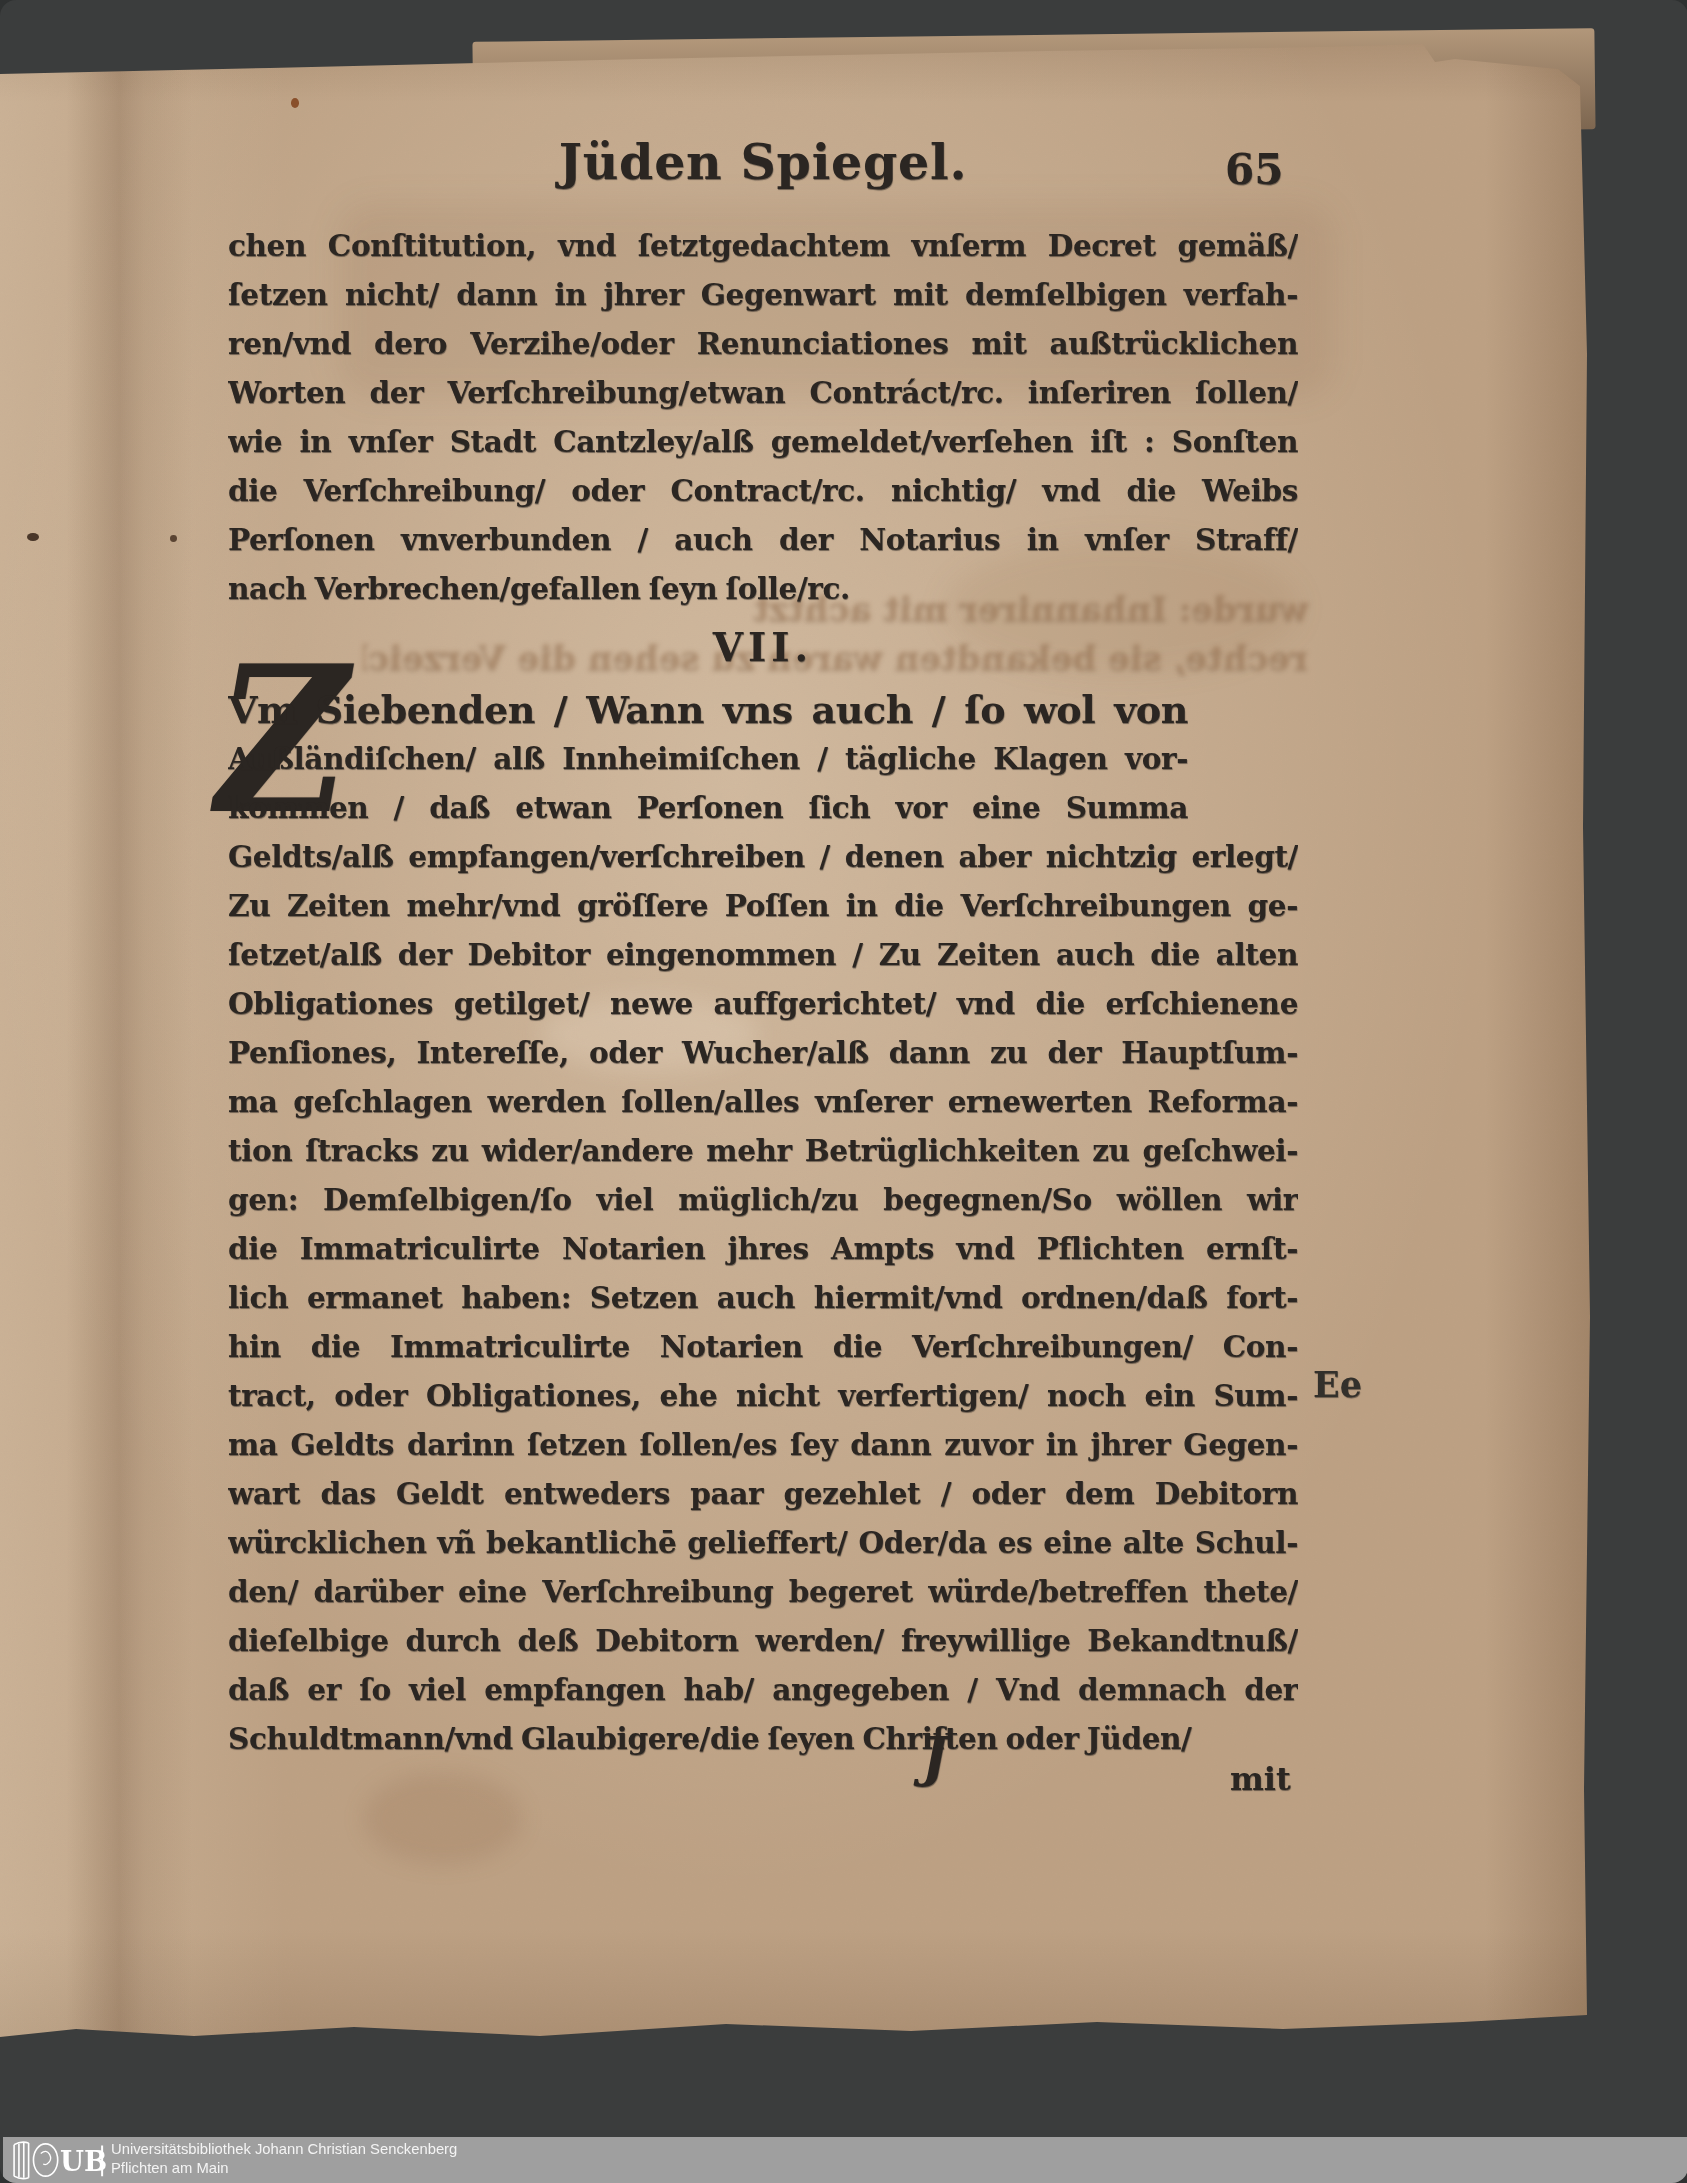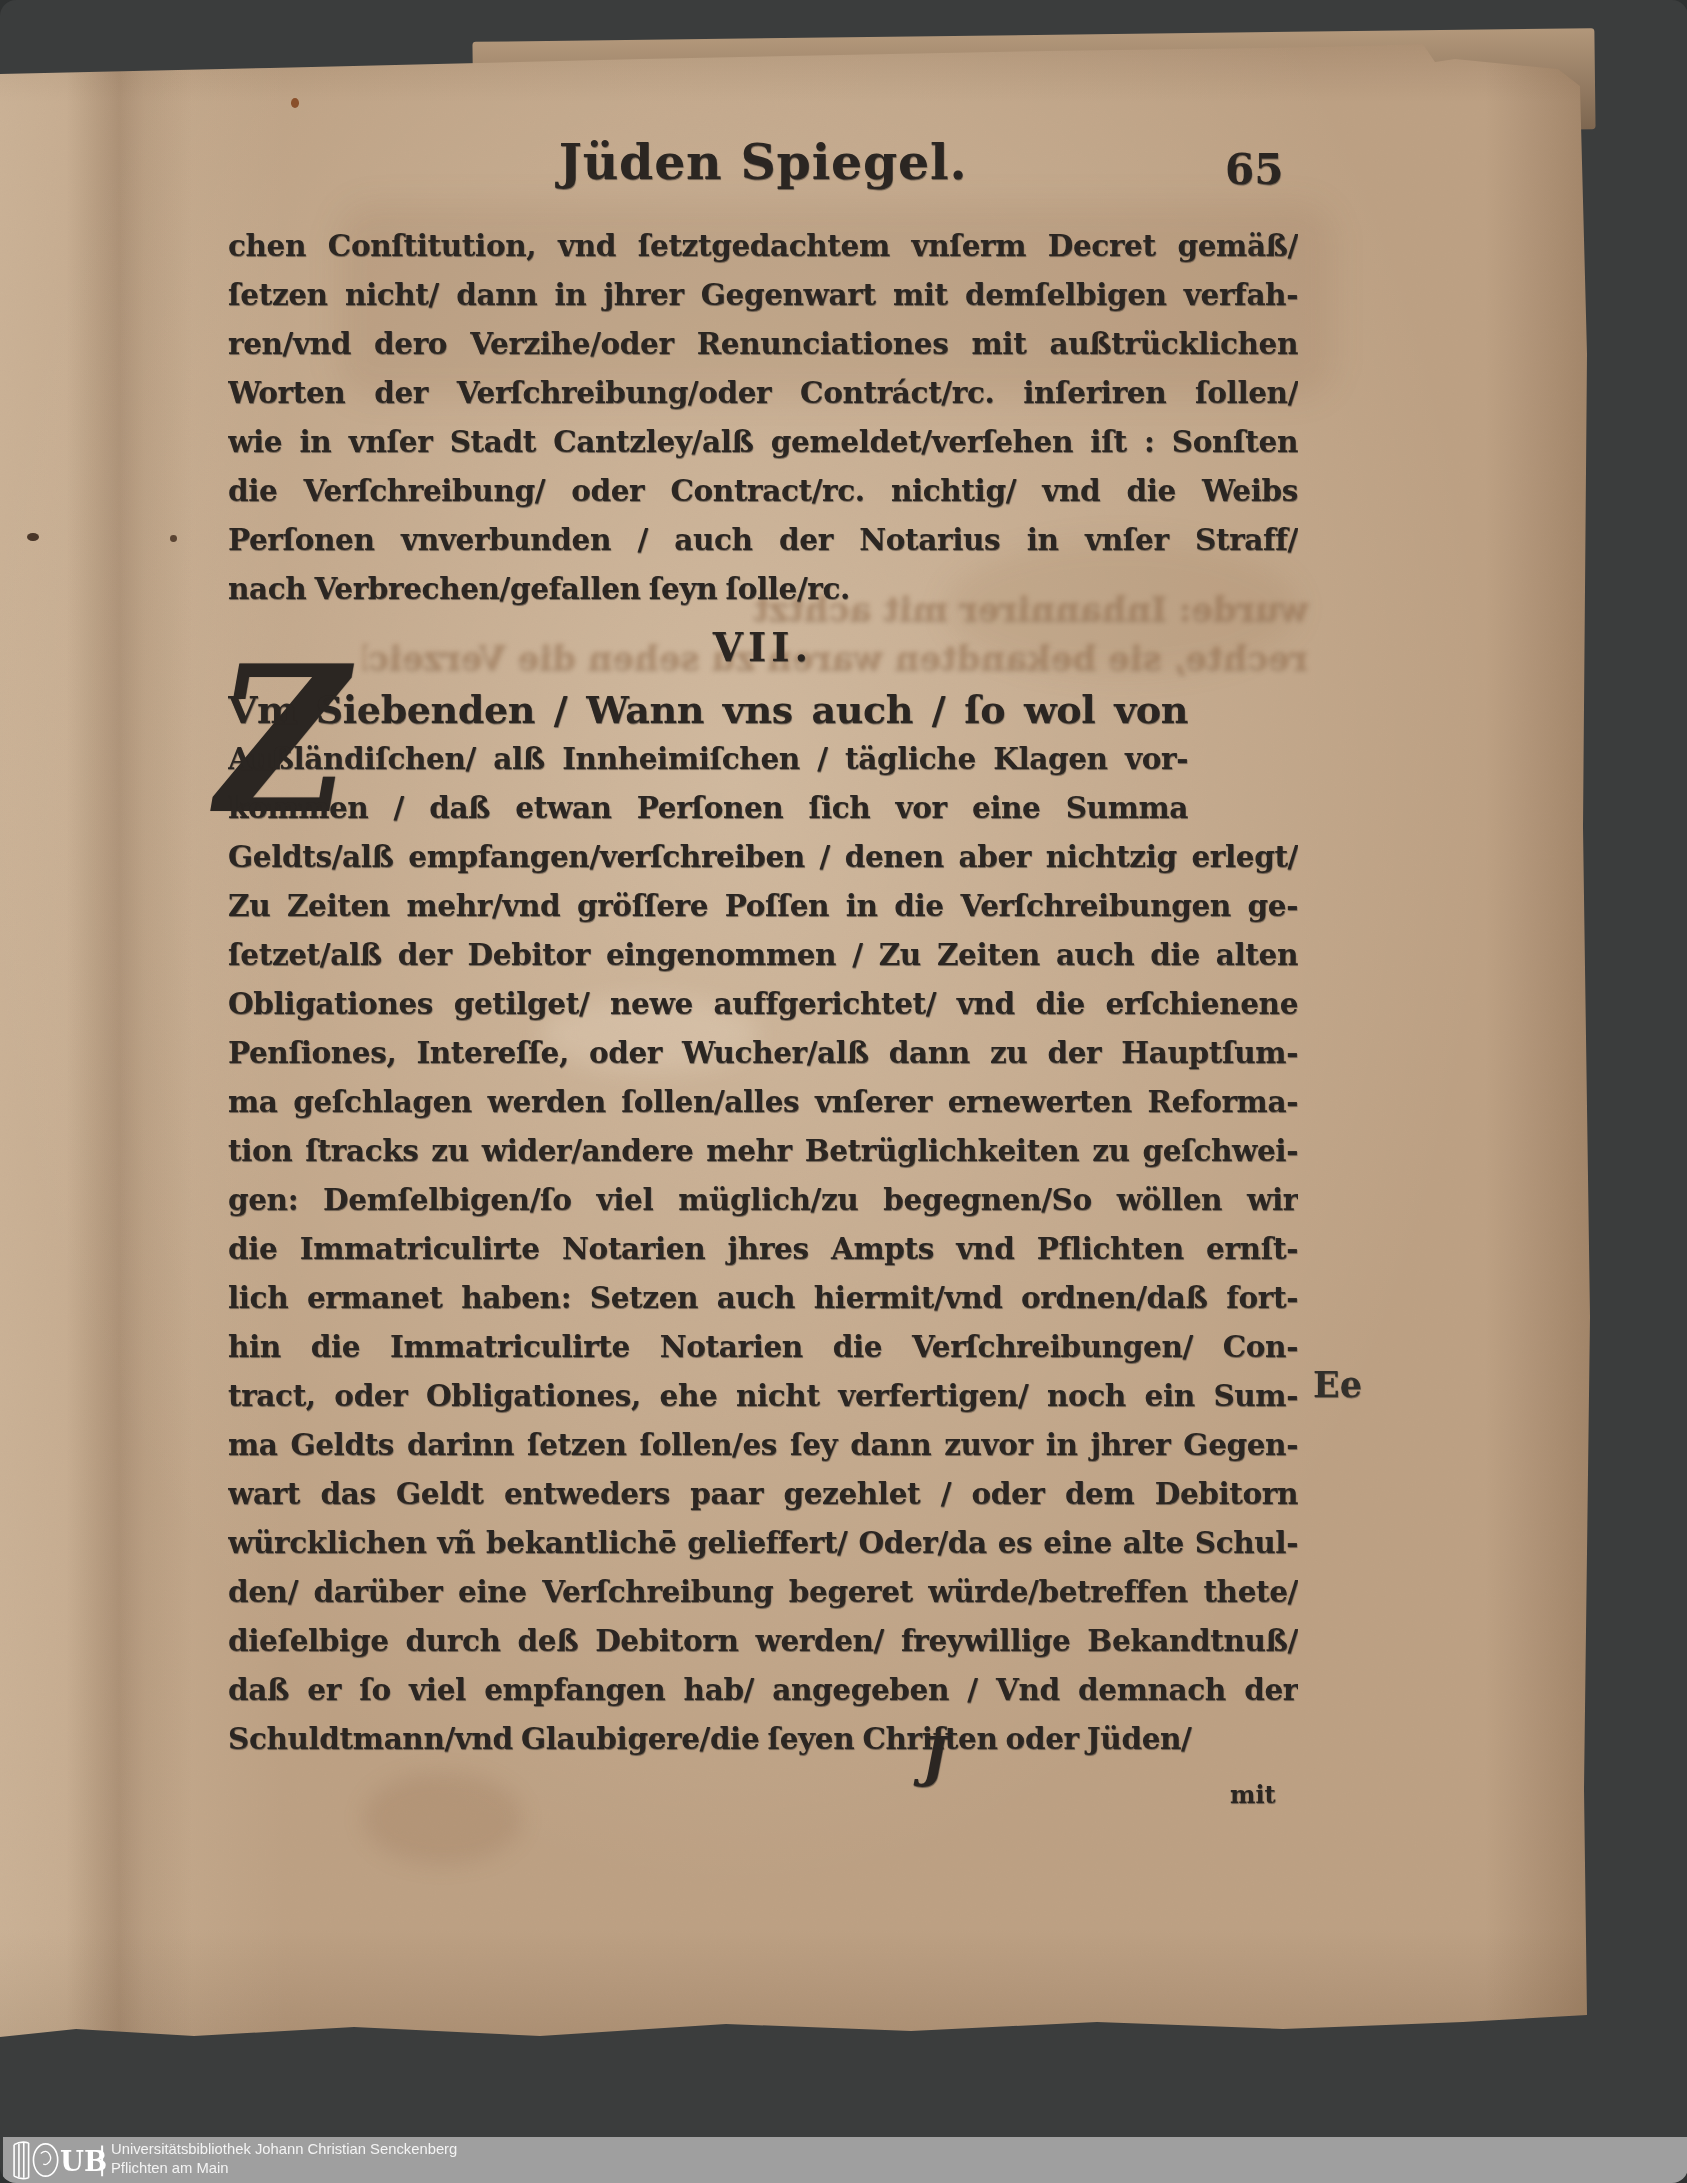--- a/index.html
+++ b/index.html
@@ -48,21 +48,21 @@
   .ind{width:960px;}
   .big{font-size:38px;}
   .p1{position:absolute;left:0;top:0;width:1070px;}
   .section-heading{position:absolute;left:0;top:403px;width:1070px;text-align:center;
                    font-size:39px;font-weight:600;letter-spacing:5px;}
   .p2{position:absolute;left:0;top:464px;width:1070px;}
   .dropcap{position:absolute;left:-11.8px;top:439px;font-size:181px;line-height:160px;
            font-weight:bold;font-style:italic;transform:scaleY(1.12);}
   .margin-mark{position:absolute;left:1313px;top:1364px;font-size:35px;font-weight:600;color:#33302b;}
   .catchword-c{position:absolute;left:922px;top:1725px;font-size:54px;font-weight:bold;font-style:italic;}
-  .catchword-r{position:absolute;left:1230px;top:1760px;font-size:24px;font-weight:bold;margin-top:20px;}
+  .catchword-r{position:absolute;left:1230px;top:1760px;font-size:32px;font-weight:bold;}
   .ghost{position:absolute;font-size:34px;font-weight:bold;color:#8d6645;opacity:.5;
          filter:blur(2.5px);transform:scaleX(-1);white-space:nowrap;overflow:hidden;}
   .ghost.g1{left:625px;top:589px;width:684px;}
   .ghost.g2{left:363px;top:638px;width:945px;}
   
   .footer-bar{position:absolute;left:3px;top:2137px;width:1688px;height:46px;background:#9f9f9f;
               display:flex;align-items:center;font-family:"Liberation Sans", sans-serif;}
   .logo{position:absolute;left:5px;top:1.7px;width:101px;height:42px;}
   .footer-text{position:absolute;left:108px;top:2.5px;color:#f4f4f4;font-size:14.8px;line-height:1.35;}
   .footer-text div{white-space:nowrap;}
@@ -98,21 +98,21 @@
 
     <div class="running-head ink">Jüden Spiegel.</div>
     <div class="pageno ink">65</div>
 
     <div class="textblock">
       <div class="p1">
 
       <div class="line ink j">chen Conſtitution, vnd ſetztgedachtem vnſerm Decret gemäß/</div>
           <div class="line ink j">ſetzen nicht/ dann in jhrer Gegenwart mit demſelbigen verfah-</div>
           <div class="line ink j">ren/vnd dero Verzihe/oder Renunciationes mit außtrücklichen</div>
-          <div class="line ink j">Worten der Verſchreibung/oder Contráct/rc. inſeriren ſollen/</div>
+          <div class="line ink j">Worten der Verſchreibung/etwan Contráct/rc. inſeriren ſollen/</div>
           <div class="line ink j">wie in vnſer Stadt Cantzley/alß gemeldet/verſehen iſt : Sonſten</div>
           <div class="line ink j">die Verſchreibung/ oder Contract/rc. nichtig/ vnd die Weibs</div>
           <div class="line ink j">Perſonen vnverbunden / auch der Notarius in vnſer Straff/</div>
           <div class="line ink left">nach Verbrechen/gefallen ſeyn ſolle/rc.</div>
         </div>
       <div class="section-heading ink">VII.</div>
       <div class="dropcap ink">Z</div>
       <div class="p2">
 
       <div class="line ink j ind big">Vm Siebenden / Wann vns auch / ſo wol von</div>

